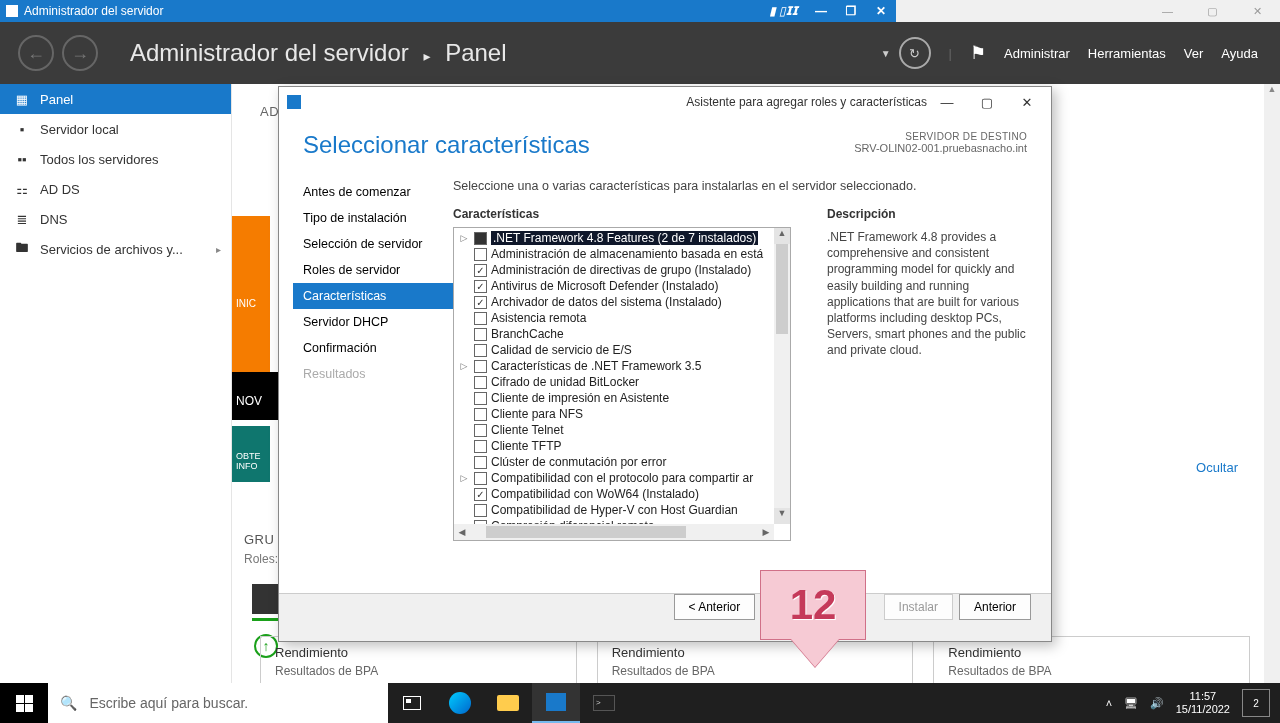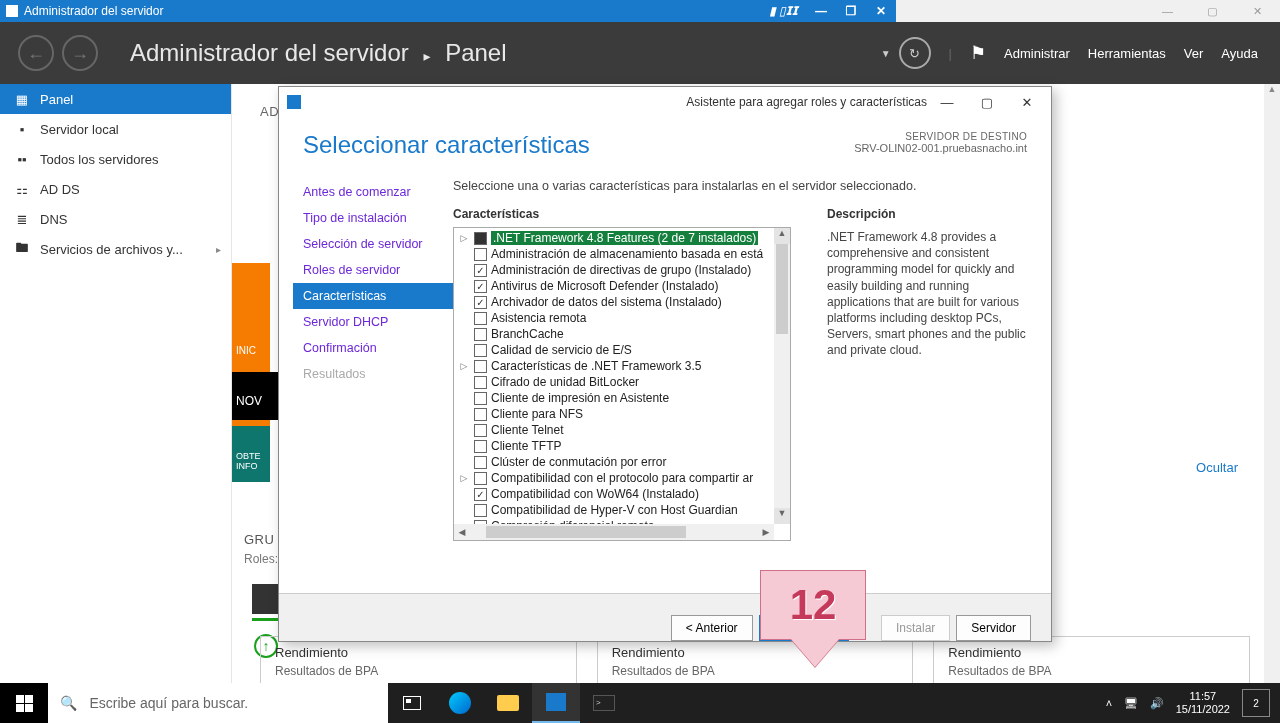--- a/index.html
+++ b/index.html
@@ -28,21 +28,21 @@
 
 
 .left-nav { position: absolute; top: 84px; left: 0; width: 232px; bottom: 40px; background: #fff; border-right: 1px solid #e5e5e5; }
 .left-nav .item { height: 30px; display: flex; align-items: center; padding-left: 14px; font-size: 13px; color: #333; gap: 10px; }
 .left-nav .item.active { background: #1979ca; color: #fff; }
 .left-nav .icon { width: 16px; height: 16px; display: inline-flex; align-items: center; justify-content: center; font-size: 13px; }
 
 
 .main-bg { position: absolute; top: 84px; left: 232px; right: 12px; bottom: 40px; background: #fff; padding: 20px 28px; overflow: hidden; }
 .main-bg .hdg { font-size: 13px; color: #666; letter-spacing: 0.5px; margin-bottom: 16px; }
-.ob1 { position: absolute; top: 132px; left: 0; width: 38px; height: 190px; background: #f57c00; padding: 82px 4px 0 4px; font-size: 10px; color: #fff; margin-top: 47px; }
+.ob1 { position: absolute; top: 132px; left: 0; width: 38px; height: 190px; background: #f57c00; padding: 82px 4px 0 4px; font-size: 10px; color: #fff; }
 .ob2 { position: absolute; top: 288px; left: 0; width: 55px; height: 48px; background: #000000; padding: 22px 4px 0 4px; font-size: 12px; color: #fff; }
 .ob3 { position: absolute; top: 342px; left: 0; width: 38px; height: 56px; background: #0f766e; padding: 26px 4px 0 4px; font-size: 9px; color: #fff; line-height: 1.1; }
 .ocultar { position: absolute; top: 376px; right: 30px; color: #1979ca; font-size: 13px; }
 .grp { position: absolute; top: 448px; left: 12px; font-size: 13px; color: #555; letter-spacing: 0.5px; }
 .roles { position: absolute; top: 468px; left: 12px; font-size: 12px; color: #777; }
 .tile { flex: 1; border: 1px solid #ccc; padding: 8px 14px; font-size: 13px; color: #333; }
 .tile .sub { font-size: 12px; color: #666; margin-top: 4px; }
 .serv-icon { position: absolute; top: 500px; left: 20px; width: 30px; height: 30px; background: #333; }
 .serv-line { position: absolute; top: 534px; left: 20px; width: 40px; height: 3px; background: #1aa01a; }
 .serv-circ { position: absolute; top: 550px; left: 22px; width: 24px; height: 24px; border: 2px solid #1aa01a; border-radius: 50%; color: #1aa01a; display:flex; align-items:center; justify-content:center; font-size:14px; }
@@ -51,43 +51,43 @@
 .wizard { position: absolute; top: 86px; left: 278px; width: 774px; height: 556px; background: #fff; border: 1px solid #888; box-shadow: 4px 4px 12px rgba(0,0,0,0.25); display: flex; flex-direction: column; }
 .wizard-title { height: 30px; display: flex; align-items: center; padding: 0 4px 0 8px; font-size: 12px; color: #333; text-align: right; }
 .wizard-title .flag2 { width: 14px; height: 14px; background: #1979ca; margin-right: 6px; }
 .wizard-title .wb { width: 40px; height: 28px; display: flex; align-items: center; justify-content: center; font-size: 13px; color: #333; }
 .wizard-header { padding: 14px 24px 8px 24px; display: flex; }
 .wizard-header h2 { font-size: 24px; font-weight: 300; color: #1979ca; flex: 1; }
 .wizard-header .dest { text-align: right; font-size: 11px; color: #666; }
 .wizard-header .dest .lbl { font-size: 10px; letter-spacing: 0.3px; }
 .wizard-body { flex: 1; display: flex; padding: 12px 24px 0 14px; overflow: hidden; }
 .wizard-steps { width: 160px; font-size: 12.5px; }
-.wizard-steps .step { padding: 6px 10px; color: #6d28d9; }
+.wizard-steps .step { padding: 6px 10px; color: #000000; }
 .wizard-steps .step.active { background: #1979ca; color: #fff; }
 .wizard-steps .step.disabled { color: #aaa; }
 .wizard-center { flex: 1; display: flex; flex-direction: column; min-width: 0; }
 .wizard-center .intro { font-size: 12.5px; color: #444; margin-bottom: 14px; }
 .wizard-center .col-hd { font-size: 12px; font-weight: 600; margin-bottom: 6px; color: #333; }
 .feature-box { border: 1px solid #aaa; height: 314px; position: relative; overflow: hidden; }
 .feature-list { position: absolute; top: 0; left: 0; right: 16px; bottom: 16px; overflow: hidden; padding: 2px 0; }
 .feature-list .row { display: flex; align-items: center; font-size: 12px; color: #222; height: 16px; white-space: nowrap; padding-left: 4px; }
 .feature-list .exp { width: 12px; font-size: 9px; color: #777; text-align: center; }
 .feature-list .chk { width: 13px; height: 13px; border: 1px solid #666; margin: 0 4px; display: inline-flex; align-items: center; justify-content: center; font-size: 9px; background: #fff; }
 .feature-list .chk.filled { background: #333; }
 .feature-list .chk.checked::after { content: "✓"; color: #333; font-size: 10px; }
-.feature-list .row.sel .lbl { background: #15803d; color: #fff; padding: 0 2px; }
+.feature-list .row.sel .lbl { background: #0f172a; color: #fff; padding: 0 2px; }
 .feature-box .vscroll { position: absolute; top: 0; right: 0; width: 16px; bottom: 16px; background: #f0f0f0; }
 .feature-box .vscroll .up, .feature-box .vscroll .down { height: 16px; text-align: center; font-size: 9px; color: #666; background: #e4e4e4; }
 .feature-box .vscroll .thumb { position: absolute; top: 16px; left: 2px; right: 2px; height: 90px; background: #cdcdcd; }
 .feature-box .hscroll { position: absolute; bottom: 0; left: 0; right: 16px; height: 16px; background: #f0f0f0; display:flex; align-items:center; }
 .feature-box .hscroll .hthumb { height: 12px; width: 200px; background: #cdcdcd; margin-left: 16px; }
 .feature-box .hscroll .lt, .feature-box .hscroll .rt { width:16px; text-align:center; font-size:9px; color:#666; }
 .wizard-desc { width: 200px; margin-left: 18px; font-size: 12px; color: #444; }
 .wizard-desc .col-hd { font-size: 12px; font-weight: 600; margin-bottom: 8px; }
-.wizard-buttons { height: 48px; background: #f0f0f0; border-top: 1px solid #ccc; display: flex; align-items: flex-end; justify-content: flex-end; gap: 6px; padding-right: 20px; }
+.wizard-buttons { height: 48px; background: #f0f0f0; border-top: 1px solid #ccc; display: flex; align-items: flex-start; justify-content: flex-end; gap: 6px; padding-right: 20px; }
 .wizard-buttons button { height: 26px; padding: 0 14px; font-size: 12px; background: #fdfdfd; border: 1px solid #999; }
 .wizard-buttons button.primary { border: 1.5px solid #1979ca; }
 .wizard-buttons button:disabled { color: #999; border-color: #ccc; }
 
 
 .callout { position: absolute; top: 570px; left: 760px; width: 110px; height: 100px; pointer-events: none; }
 .callout .box { width: 106px; height: 70px; background: #f6cad4; border: 1px solid #d07088; display: flex; align-items: center; justify-content: center; font-size: 42px; font-weight: 700; color: #c53a5a; text-shadow: 1px 1px 0 #fff; }
 .callout .arrow { width: 0; height: 0; border-left: 24px solid transparent; border-right: 24px solid transparent; border-top: 28px solid #f6cad4; margin: -1px auto 0 auto; filter: drop-shadow(0 1px 0 #d07088); }
 
 
@@ -344,21 +344,21 @@
           <div style="line-height:1.35">.NET Framework 4.8 provides a comprehensive and consistent programming model for quickly and easily building and running applications that are built for various platforms including desktop PCs, Servers, smart phones and the public and private cloud.</div>
         </div>
       </div>
     </div>
   </div>
   <div class="wizard-buttons">
     <button>&lt; Anterior</button>
     <button class="primary">Siguiente &gt;</button>
     <span style="width:20px"></span>
     <button disabled="">Instalar</button>
-    <button>Servidor</button>
+    <button>Anterior</button>
   </div>
 </div>
 
 <div class="callout">
   <div class="box">
       <span>12</span>
     </div>
   <div class="arrow"></div>
 </div>
 

